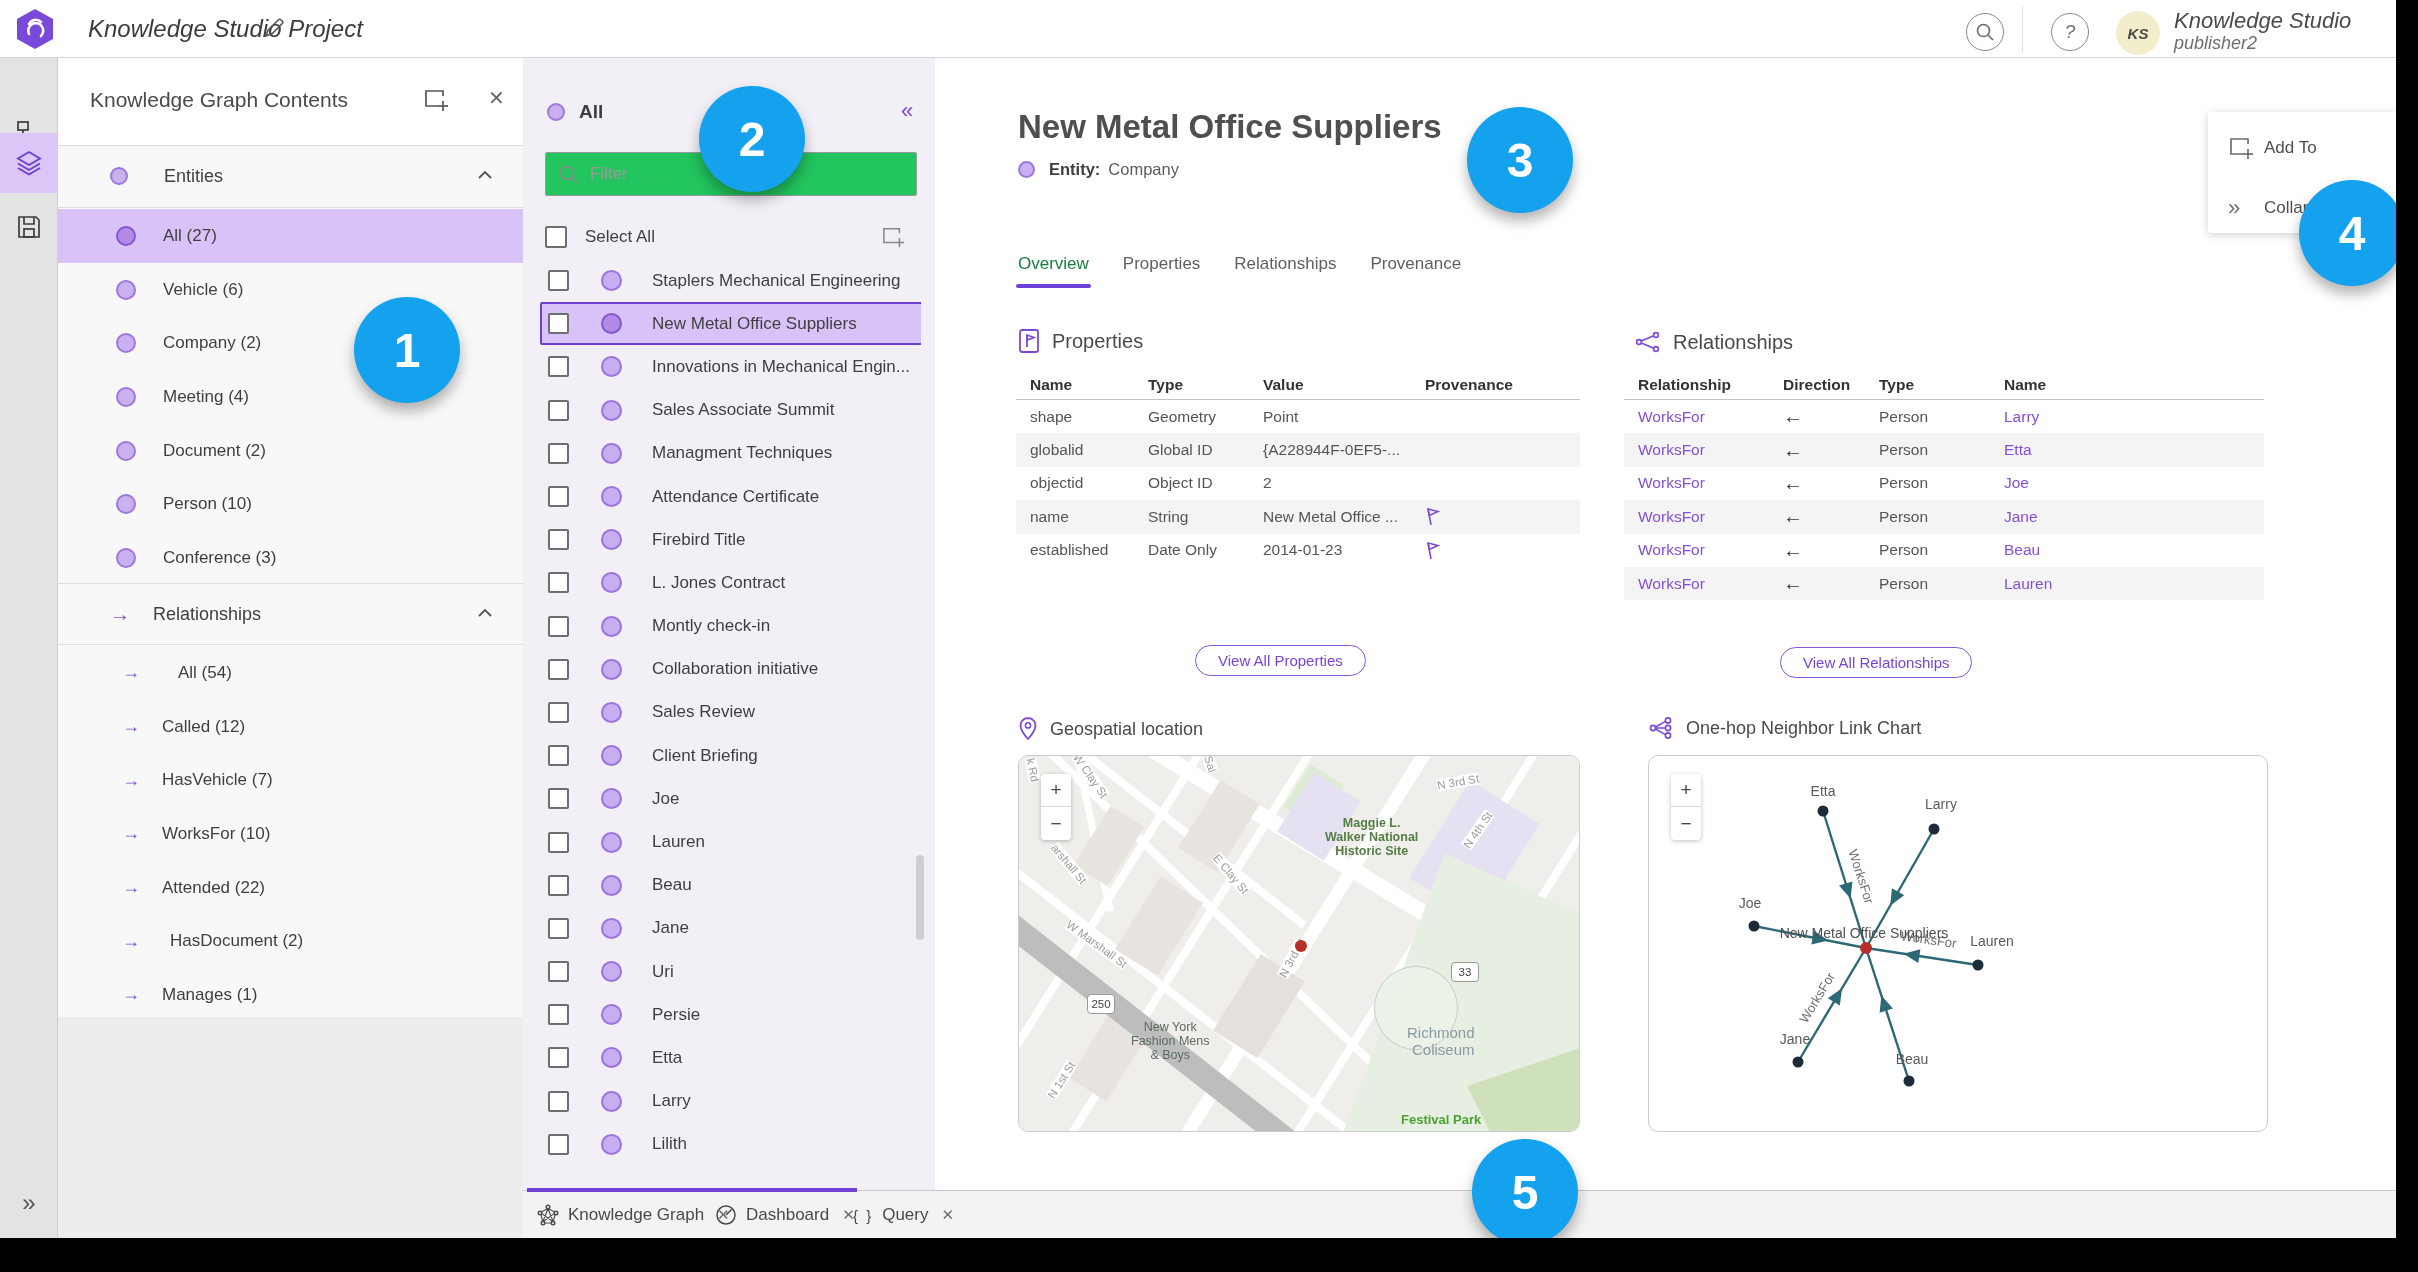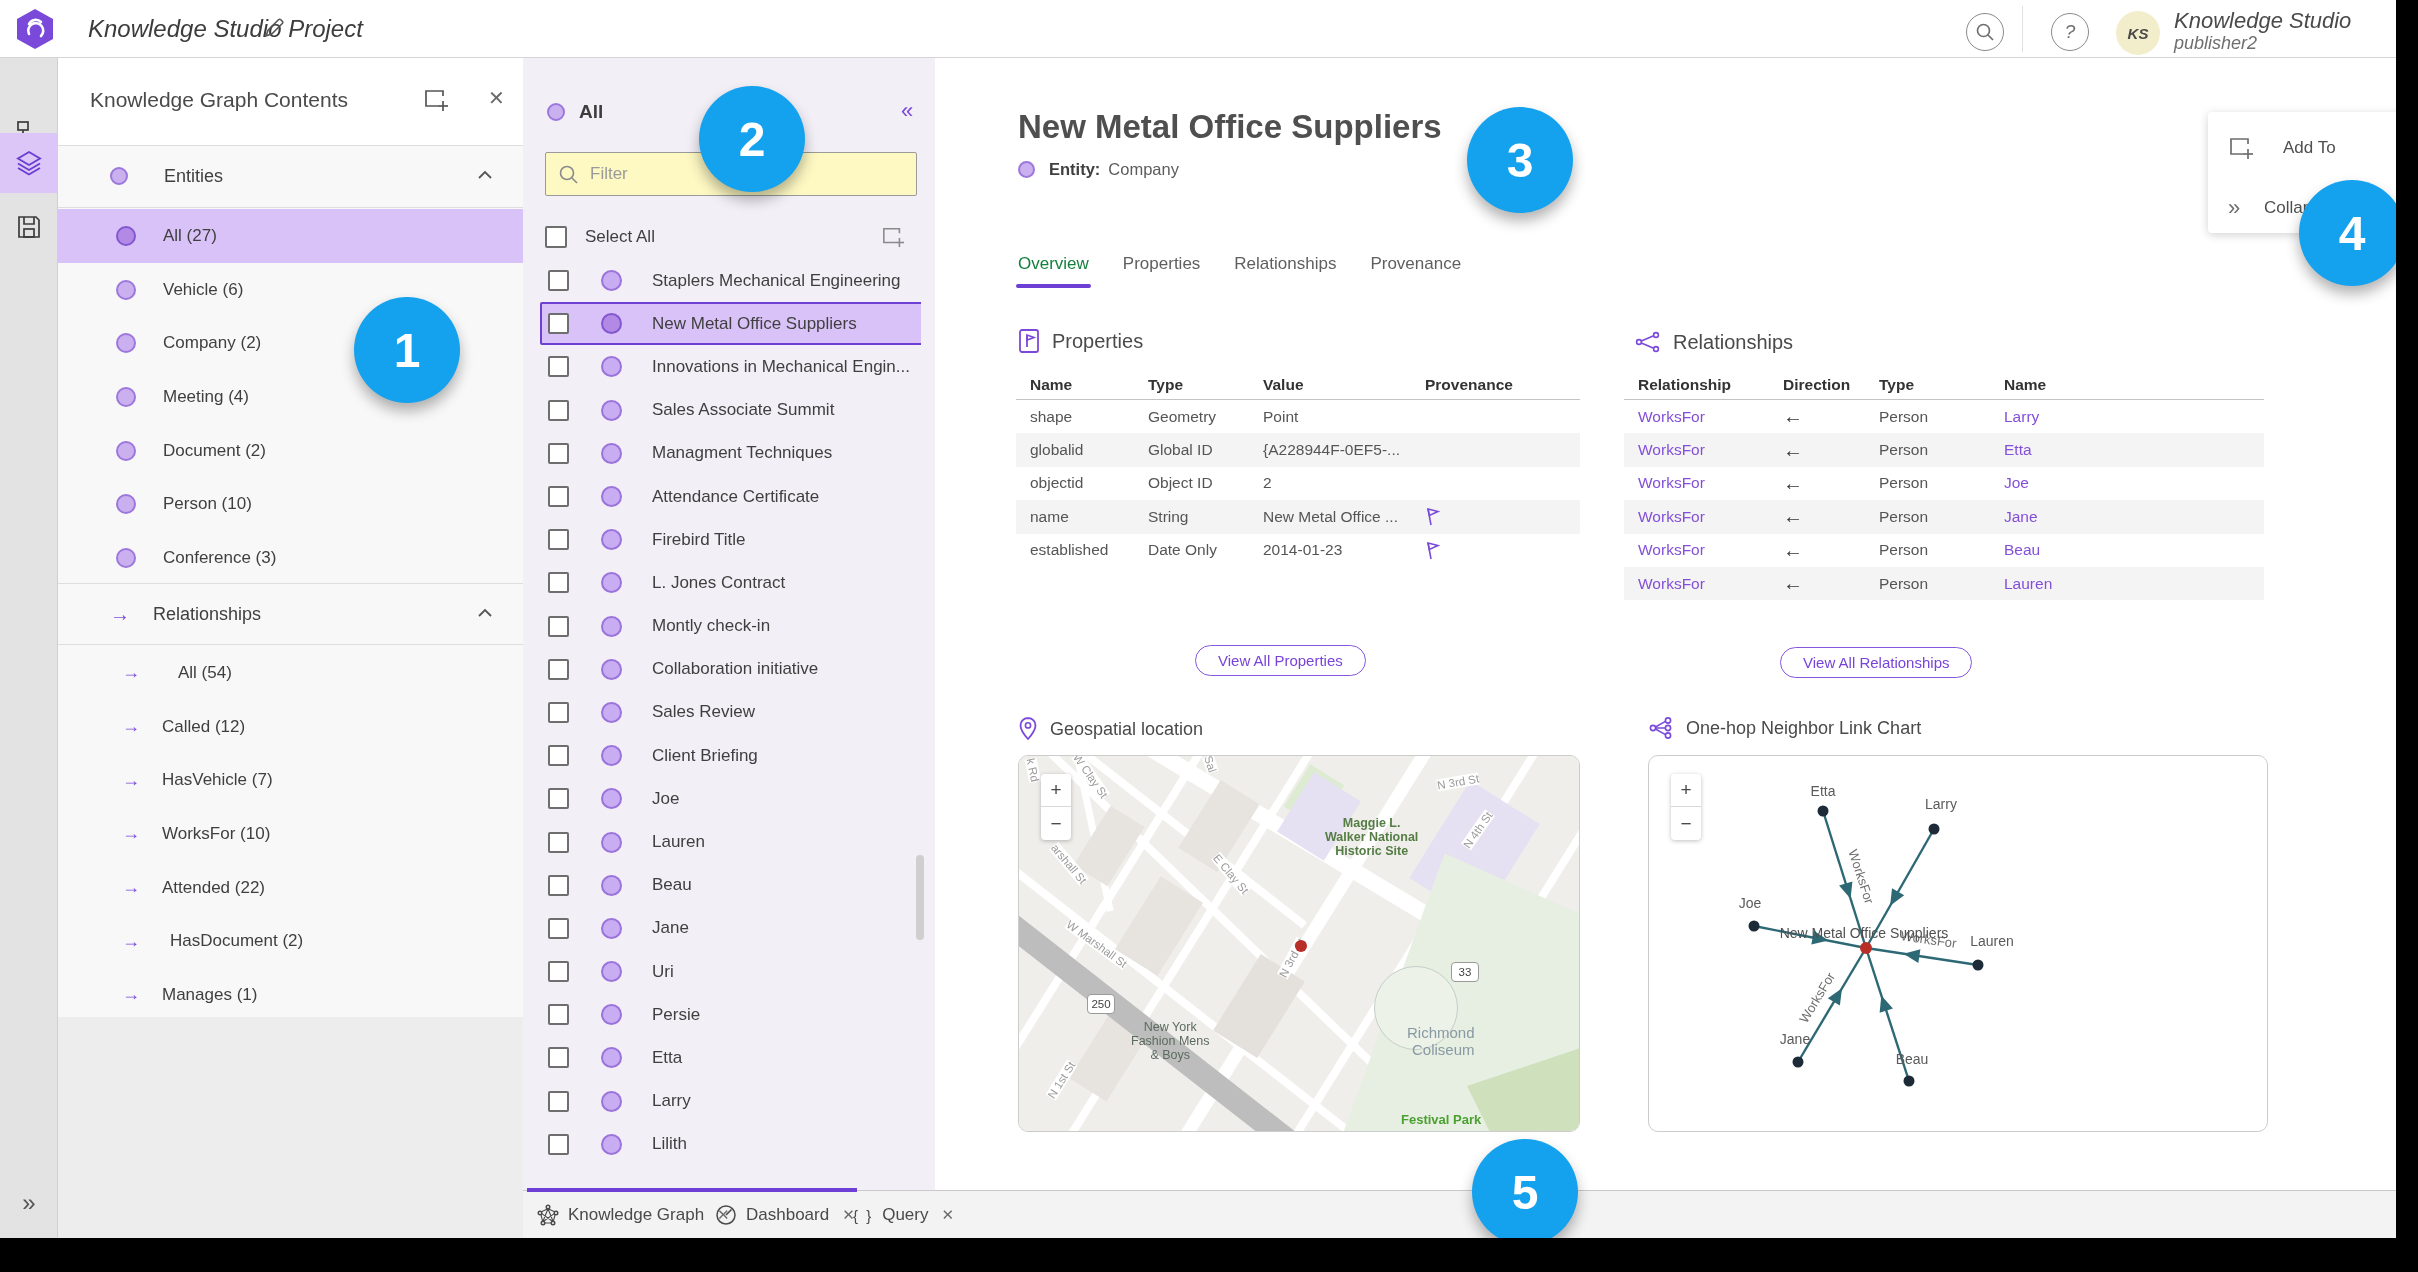--- a/index.html
+++ b/index.html
@@ -41,21 +41,21 @@
   .tree-row[data-selected="true"] .ent-circle { background:#b28ae6; border-color:#8257cf; }
   .tree-row .row-label { margin-left:27px; font-size:17px; color:#3f3f3f; }
   .rel-arrow { margin-left:58px; font-size:20px; color:#7a49d9; flex:0 0 auto; width:22px; }
   #contents-bottom { position:absolute; left:0; top:959px; width:465px; height:221px; background:#ededed; }
 
   
   #list-panel { position:absolute; left:523px; top:58px; width:412px; height:1132px; background:#f2eff7; z-index:3; }
   #list-header-circle { position:absolute; left:24px; top:45px; width:18px; height:18px; border-radius:50%; background:#cbb0ef; border:2px solid #9c77dd; }
   #list-title { position:absolute; left:56px; top:43px; font-size:19px; color:#3d3d3d; font-weight:bold; }
   #list-collapse { position:absolute; left:378px; top:40px; font-size:22px; color:#7a49d9; cursor:pointer; }
-  #filter-box { position:absolute; left:22px; top:94px; width:372px; height:44px; background:#fef9c3; border:1px solid #9a9a9a; border-radius:2px; }
+  #filter-box { position:absolute; left:22px; top:94px; width:372px; height:44px; background:#22c55e; border:1px solid #9a9a9a; border-radius:2px; }
   #filter-input { position:absolute; left:44px; top:1px; width:320px; height:40px; border:0; outline:0; font-size:17px; color:#333; background:transparent; font-family:"Liberation Sans",sans-serif; }
   #filter-input::placeholder { color:#9a9a9a; }
   #filter-search-icon { position:absolute; left:12px; top:11px; }
   #select-all-row { position:absolute; left:22px; top:165px; width:372px; height:28px; display:flex; align-items:center; }
   .cbx { width:22px; height:22px; background:#fff; border:2px solid #6e6e6e; border-radius:2px; flex:0 0 auto; cursor:pointer; }
   #select-all-label { margin-left:18px; font-size:17px; color:#3f3f3f; }
   #list-add-icon { position:absolute; left:358px; top:168px; cursor:pointer; }
   #entity-list { position:absolute; left:0; top:201px; width:398px; height:931px; overflow:hidden; }
   .list-row { position:relative; width:388px; height:43.2px; margin-left:17px; display:flex; align-items:center; border:2px solid transparent; border-radius:2px; cursor:pointer; }
   .list-row[data-selected="true"] { background:#d9c2f8; border-color:#6d3fd4; }
@@ -736,21 +736,21 @@
           <text id="chart-center-label" x="215" y="182" text-anchor="middle">New Metal Office Suppliers</text>
         </svg>
       <div class="zoom-ctl">
         <div class="zbtn">+</div>
         <div class="zbtn">−</div>
       </div>
     </div>
   </div>
 
   <div id="overflow-menu">
-    <div class="om-row" style="top:12px;gap:19px;">
+    <div class="om-row" style="top:12px;">
       <span class="om-icon">
         <svg width="26" height="24" viewBox="0 0 26 24">
             <path d="M20 8 v-5 h-17 v15 h12" fill="none" stroke="#6e6e6e" stroke-width="1.7"></path>
             <line x1="20" y1="13" x2="20" y2="23" stroke="#6e6e6e" stroke-width="1.7"></line>
             <line x1="15" y1="18" x2="25" y2="18" stroke="#6e6e6e" stroke-width="1.7"></line>
           </svg>
       </span>
       <span class="om-label">Add To</span>
     </div>
     <div class="om-row" style="top:72px;">

